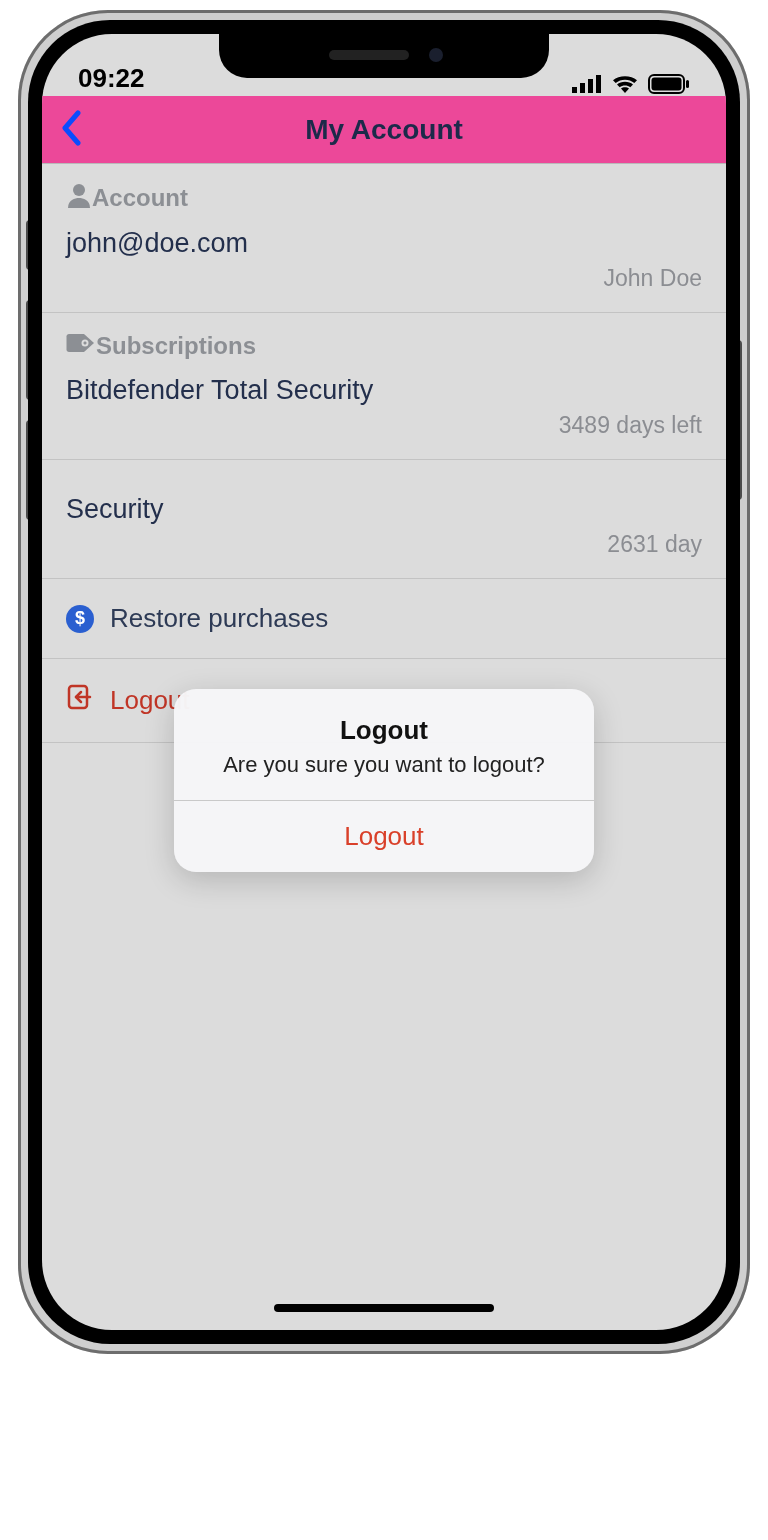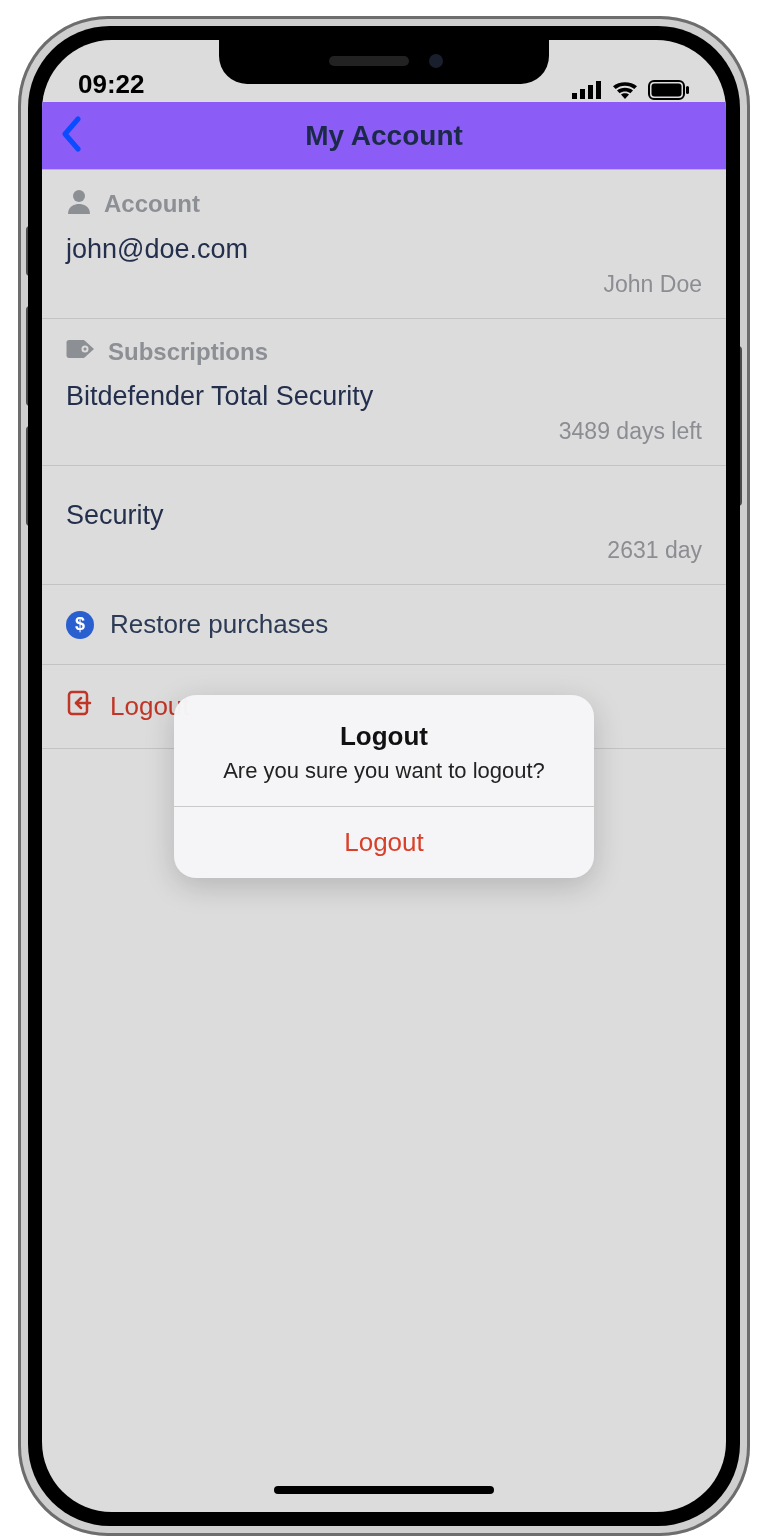--- a/index.html
+++ b/index.html
@@ -7,23 +7,23 @@
     width: 768px;
     height: 1540px;
     background: #fff;
     font-family: -apple-system, "Helvetica Neue", Helvetica, Arial, sans-serif;
     overflow: hidden;
   }
   
   .phone-outer {
     position: absolute;
     left: 18px;
-    top: 16px;
+    top: 10px;
     width: 732px;
-    height: 1520px;
+    height: 1344px;
     background: #cfcfcf;
     border-radius: 90px;
     box-shadow: inset 0 0 0 3px #6d6d6d;
   }
   .phone-mid {
     position: absolute;
     left: 10px; right: 10px; top: 10px; bottom: 10px;
     background: #000;
     border-radius: 82px;
   }
@@ -93,21 +93,21 @@
   .signal-icon svg, .wifi-icon svg, .battery-icon svg { display: block; }
 
   
   .nav-bar {
     height: 68px;
     position: relative;
     display: flex;
     align-items: center;
     justify-content: center;
     border-bottom: 1px solid #b9b9b9;
-    background: #8b5cf6;
+    background: #ec4899;
   }
   .back-chevron {
     position: absolute;
     left: 18px;
     top: 50%;
     transform: translateY(-50%);
     color: #0a4cff;
   }
   .nav-title {
     font-size: 28px;
@@ -119,21 +119,20 @@
   .content {
     padding: 0;
   }
   .section {
     padding: 18px 24px 20px 24px;
     border-bottom: 1px solid #c3c3c3;
   }
   .section-header {
     display: flex;
     align-items: center;
-    gap: 12px;
     color: #8c8f94;
     font-size: 24px;
     font-weight: 600;
     margin-bottom: 14px;
   }
   .section-header svg { flex-shrink: 0; }
   .primary-text {
     font-size: 27px;
     color: #232f4c;
     font-weight: 500;

